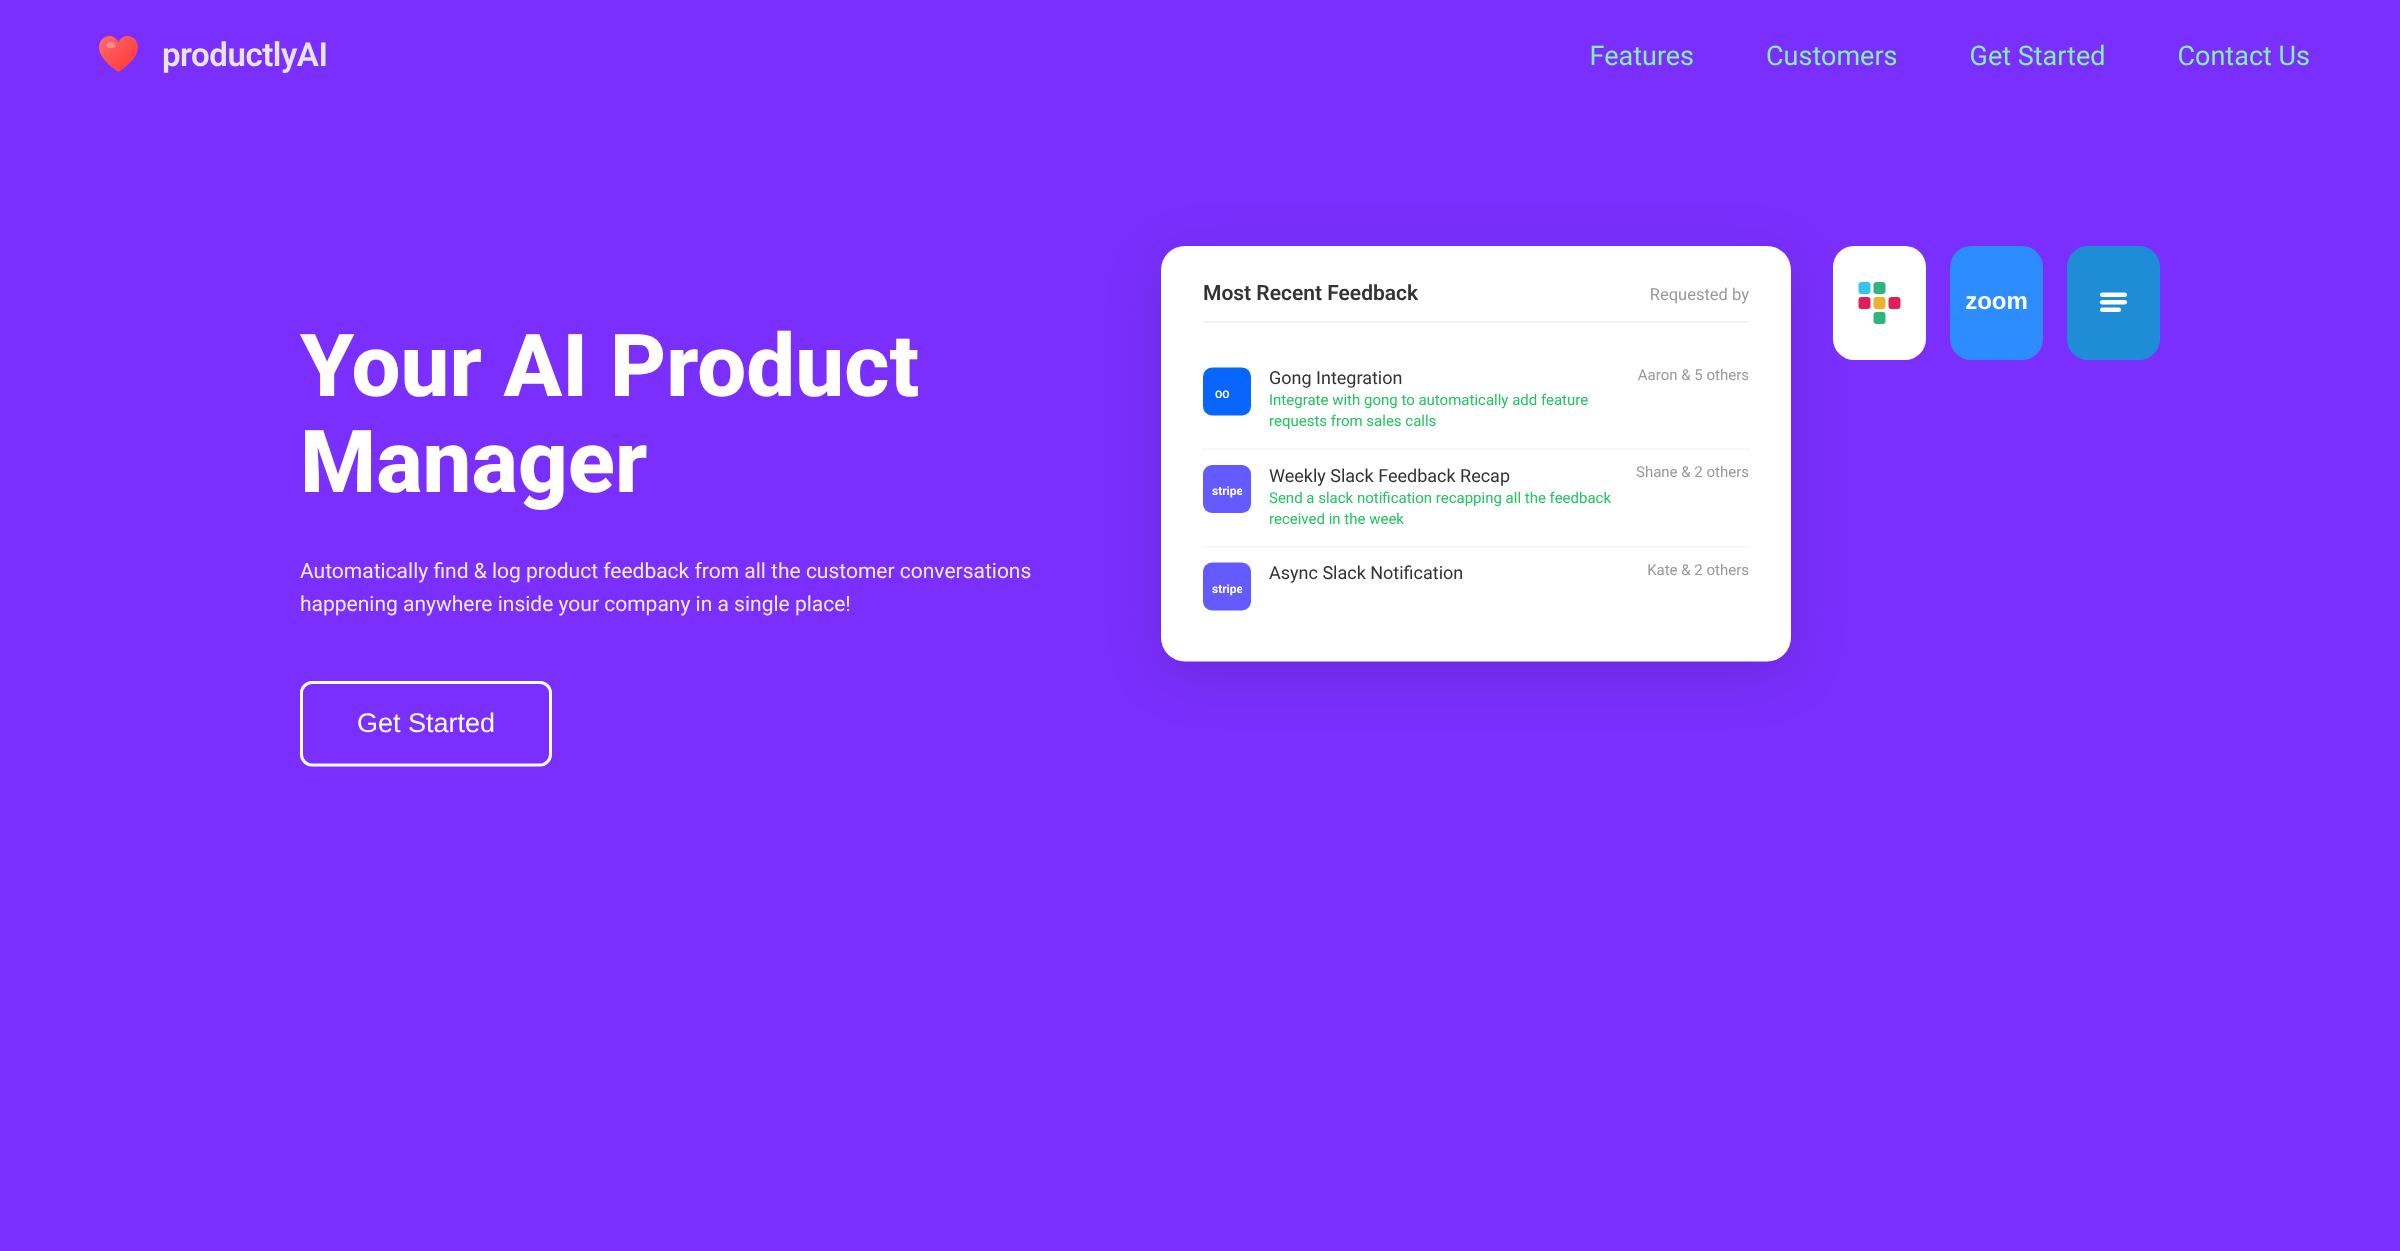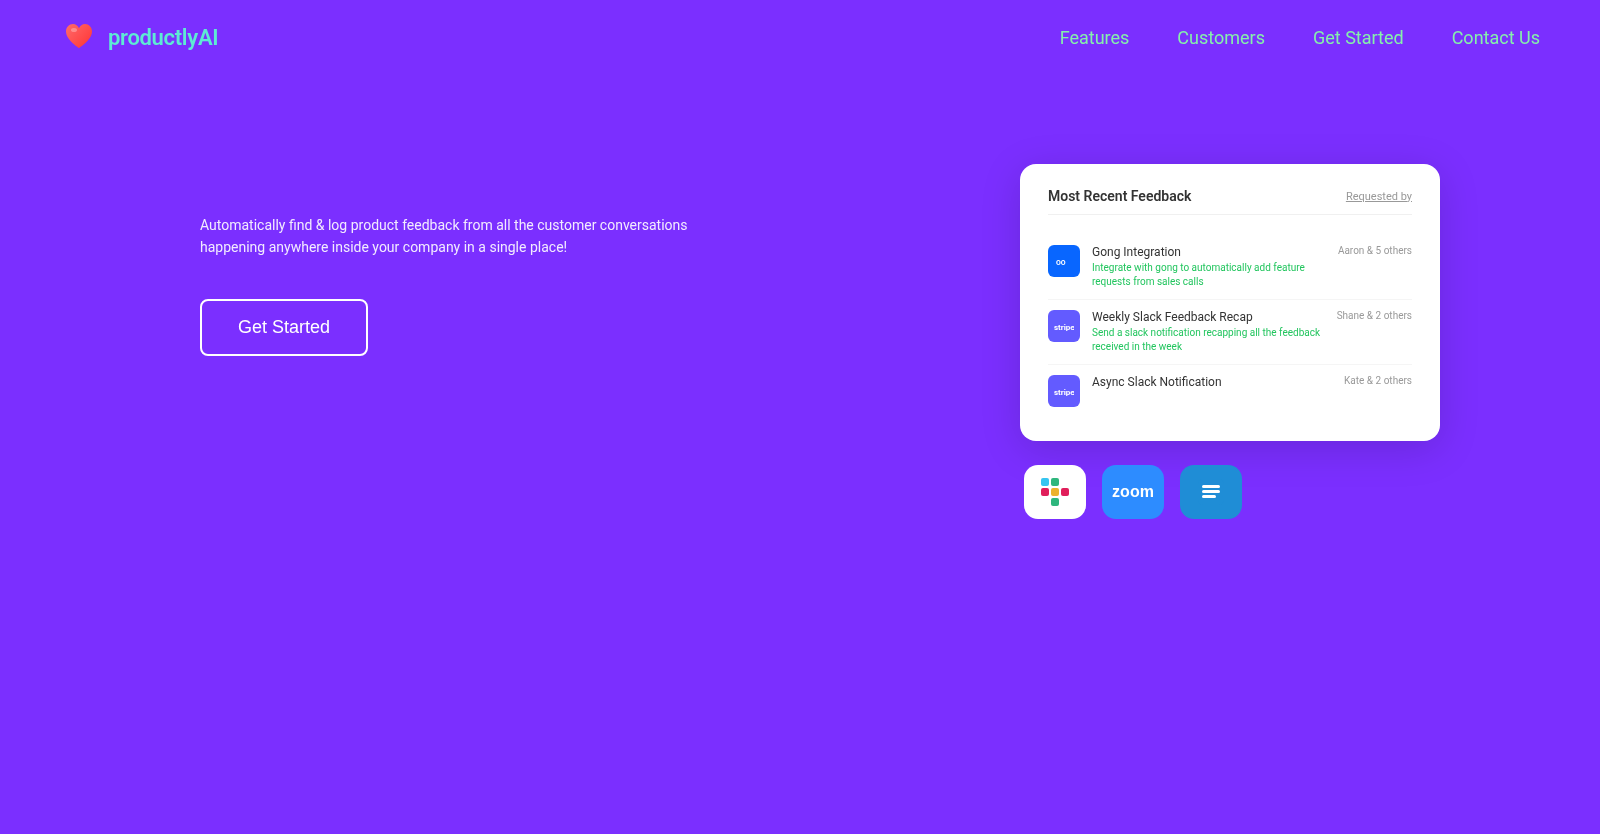--- a/index.html
+++ b/index.html
@@ -26,21 +26,21 @@
       align-items: center;
       gap: 10px;
     }
 
     .logo-icon {
       width: 38px;
       height: 38px;
     }
 
     .logo-text {
-      color: #5eead4;
+      color: #e5e5e5;
       font-size: 22px;
       font-weight: 600;
       letter-spacing: -0.3px;
     }
 
     .nav-links {
       display: flex;
       align-items: center;
       gap: 48px;
     }
@@ -91,21 +91,21 @@
       border-radius: 8px;
       padding: 16px 36px;
       font-size: 18px;
       font-weight: 500;
       cursor: pointer;
     }
 
     
     .hero-right {
       display: flex;
-      flex-direction: column;
+      flex-direction: row;
       align-items: flex-start;
       gap: 24px;
       margin-top: -10px;
     }
 
     .feedback-card {
       background: white;
       border-radius: 16px;
       padding: 24px 28px;
       width: 420px;
@@ -123,21 +123,20 @@
 
     .card-title {
       font-size: 14px;
       font-weight: 600;
       color: #333;
     }
 
     .card-header-right {
       font-size: 11px;
       color: #999;
-      text-decoration: underline;
     }
 
     .feedback-item {
       display: flex;
       align-items: flex-start;
       gap: 12px;
       padding: 10px 0;
       border-bottom: 1px solid #f5f5f5;
     }
 
@@ -195,21 +194,21 @@
     
     .integration-icons {
       display: flex;
       gap: 16px;
       align-items: center;
       padding-left: 4px;
     }
 
     .integration-icon {
       width: 62px;
-      height: 54px;
+      height: 76px;
       border-radius: 14px;
       display: flex;
       align-items: center;
       justify-content: center;
       font-size: 10px;
       font-weight: 700;
     }
 
     .integration-icon.slack {
       background: white;
@@ -256,20 +255,21 @@
   <div class="nav-links">
     <a class="nav-link">Features</a>
     <a class="nav-link">Customers</a>
     <a class="nav-link">Get Started</a>
     <a class="nav-link">Contact Us</a>
   </div>
 </nav>
 
 <div class="hero">
   <div class="hero-left">
+    <h1 class="hero-title">Your AI Product Manager</h1>
     <p class="hero-subtitle">Automatically find &amp; log product feedback from all the customer conversations happening anywhere inside your company in a single place!</p>
     <button class="cta-button">Get Started</button>
   </div>
 
   <div class="hero-right">
 
     <div class="feedback-card">
       <div class="card-header">
         <span class="card-title">Most Recent Feedback</span>
         <span class="card-header-right">Requested by</span>

